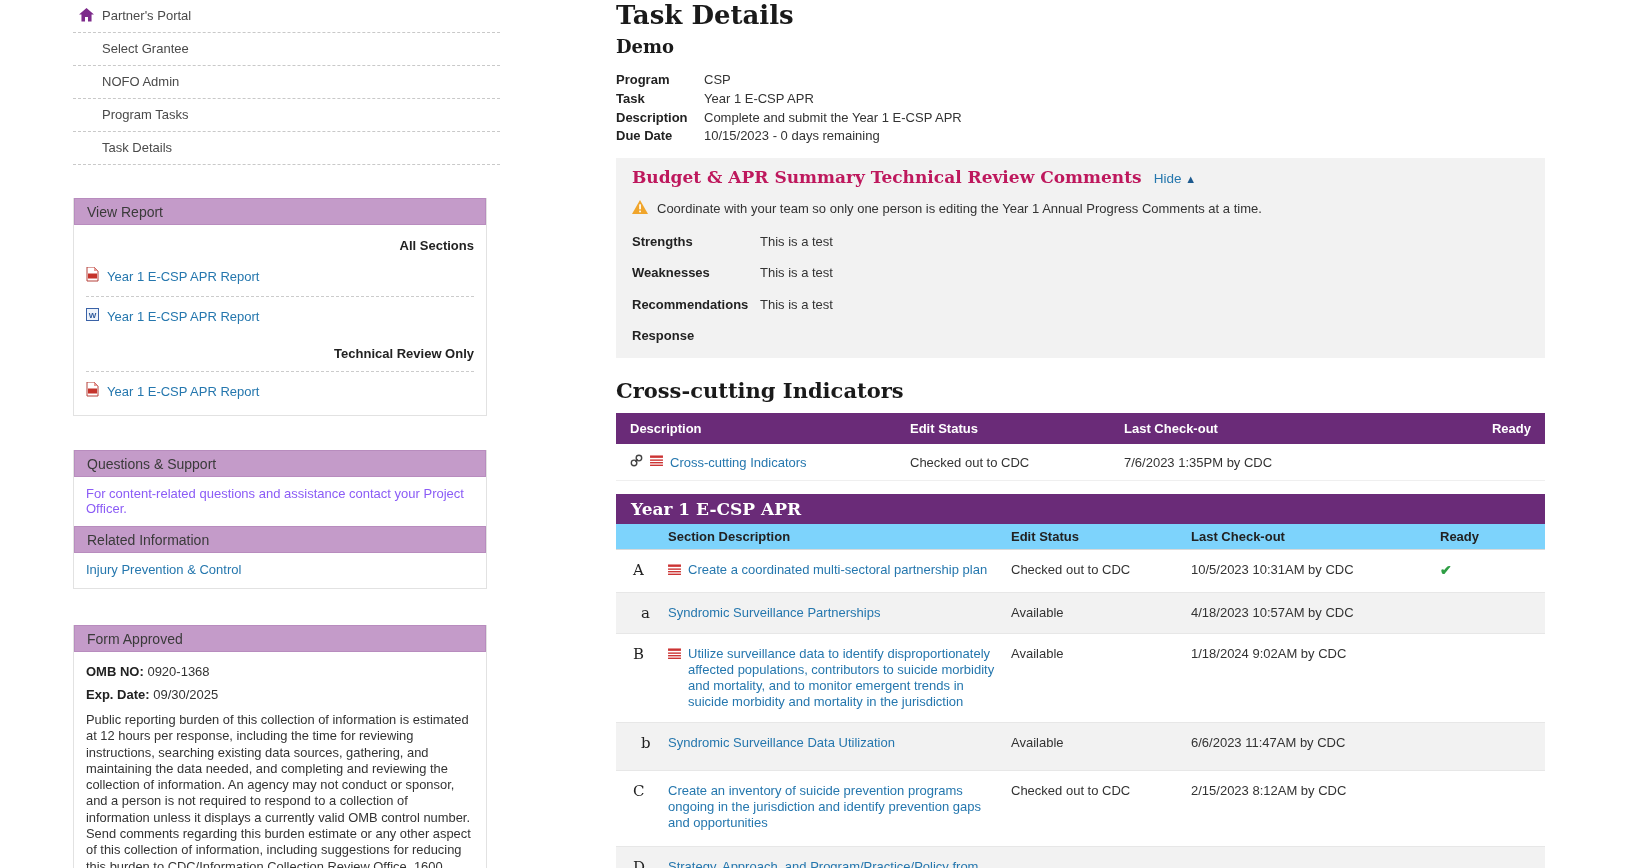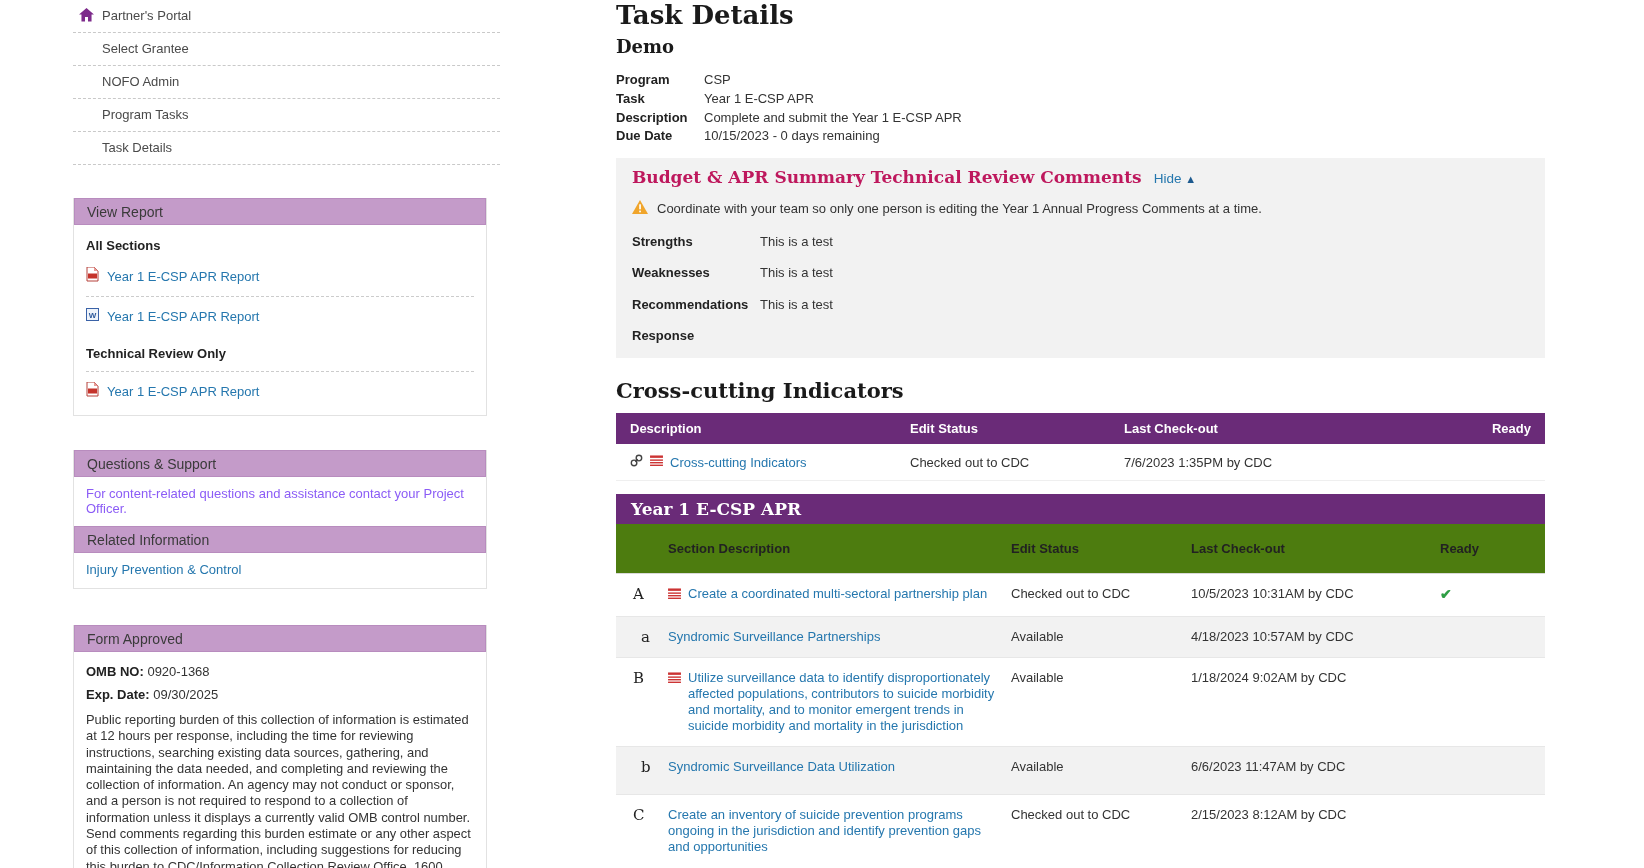--- a/index.html
+++ b/index.html
@@ -9,21 +9,21 @@
   
   .sidebar { position:absolute; left:73px; top:0; width:414px; }
   .nav { width:427px; }
   .nav-item { display:flex; align-items:flex-start; gap:8px; padding:8px 4px 9px 6px;
               border-bottom:1px dashed #c9c9c9; font-size:13px; color:#4a4a4a; cursor:pointer; }
   .nav-item .home-ic { width:15px; height:14px; display:inline-block; }
   .side-box { border:1px solid #e2e2e2; border-top:none; margin-top:34px; background:#fff; }
   .box-header { background:#c49bc9; border:1px solid #b88cbe; padding:5px 12px; height:27px;
                 font-size:14px; color:#3a3a3a; display:flex; align-items:center; }
   .vr-body { padding:2px 12px 4px 12px; }
-  .group-heading { font-weight:bold; font-size:13px; color:#222; padding:11px 0 4px 0; }
+  .group-heading { font-weight:bold; font-size:13px; color:#222; padding:11px 0 4px 0;text-align:right; }
   .report-link { display:flex; align-items:center; gap:8px; padding:10px 0; }
   .report-link.dashed { border-bottom:1px dashed #ccc; }
   .dash-sep { border-bottom:1px dashed #ccc; }
   a.blue { color:#2577ae; text-decoration:none; font-size:13px; cursor:pointer; }
   .qs-body { padding:9px 12px 10px 12px; font-size:13px; color:#8b5cf6; }
   .ri-body { padding:9px 12px 11px 12px; font-size:13px; }
   .fa-body { padding:8px 12px 12px 12px; font-size:13px; }
   .fa-row { padding:4px 0; font-size:13px; }
   .fa-row b { color:#222; }
   .fa-para { margin-top:6px; font-size:12.9px; line-height:16.3px; color:#333; }
@@ -54,21 +54,21 @@
            padding:0 14px; font-size:13px; font-weight:bold; }
   .xhead .rdy { justify-self:end; }
   .xrow { display:grid; grid-template-columns:280px 214px 342px auto; align-items:center;
           padding:0 14px; height:37px; font-size:13px; border-bottom:1px solid #efefef; }
   .xdesc { display:flex; align-items:center; gap:7px; }
 
   
   .banner { margin-top:13px; background:#6a2b78; color:#fff; height:30px; display:flex; align-items:center;
             padding:0 15px; font-family:"DejaVu Serif", serif; font-size:17px; font-weight:bold; }
   .grid { display:grid; grid-template-columns:38px 343px 180px 249px auto; padding:0 14px; }
-  .thead2 { background:#4d7c0f; height:50px; align-items:center; font-size:13px; font-weight:bold;
+  .thead2 { background:#7dd3fc; height:26px; align-items:center; font-size:13px; font-weight:bold;
             color:#222; border-bottom:1px solid #d9d9d9; }
   .trow { font-size:13px; align-items:start; border-bottom:1px solid #e7e7e7; }
   .trow.shaded { background:#f2f2f2; }
   .trow .cell { padding-top:12px; padding-bottom:12px; line-height:16px; }
   .trow .letter { font-family:"DejaVu Serif", serif; font-size:15px; color:#222; padding-left:3px; }
   .trow .letter.lower { padding-left:11px; }
   .desc-cell { display:flex; align-items:flex-start; gap:7px; padding-right:12px; }
   .desc-cell a { line-height:16px; }
   .check { color:#2e9e44; font-size:14px; font-weight:bold; }
   .r-A { min-height:40px; } .r-a { min-height:38px; } .r-B { min-height:84px; }

